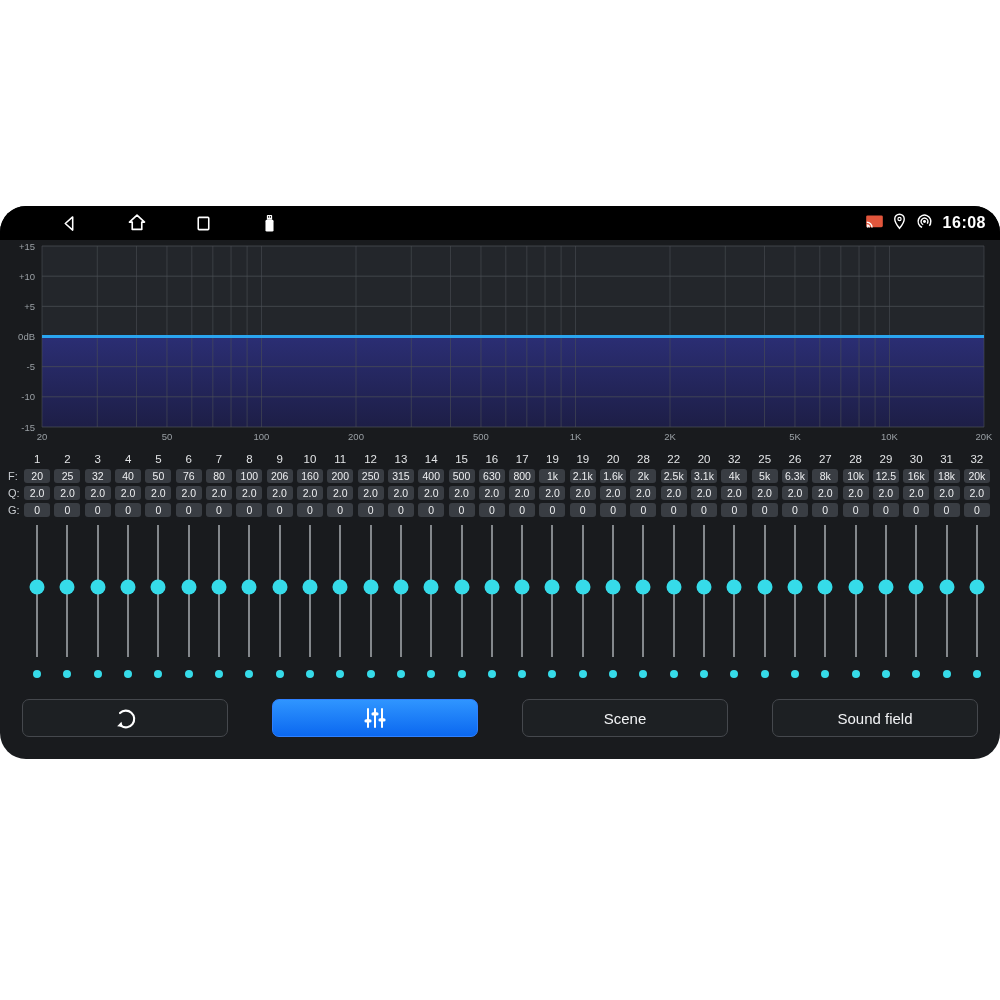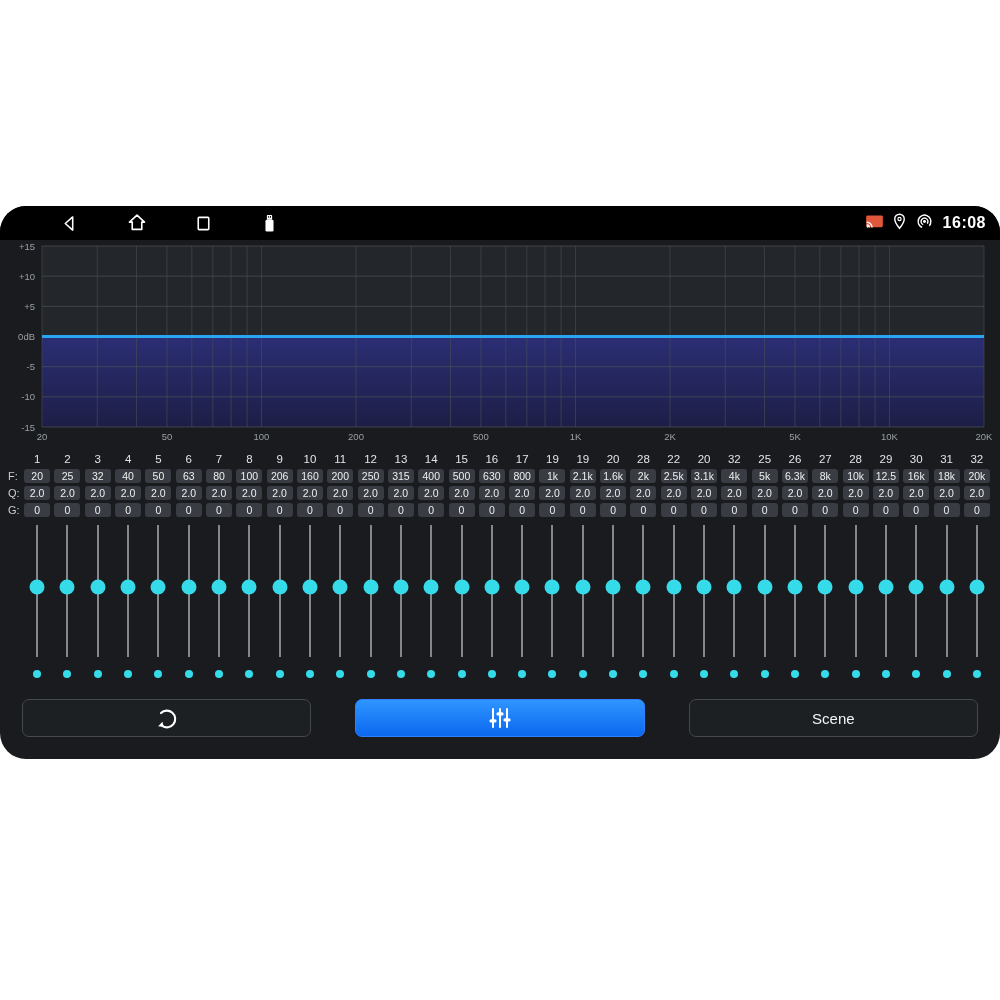--- a/index.html
+++ b/index.html
@@ -209,21 +209,21 @@
           <div class="num">31</div>
           <div class="num">32</div>
         </div>
       <div class="brow vals" id="row-f">
           <div class="rowlab">F:</div>
           <div class="chip">20</div>
           <div class="chip">25</div>
           <div class="chip">32</div>
           <div class="chip">40</div>
           <div class="chip">50</div>
-          <div class="chip">63</div>
+          <div class="chip">76</div>
           <div class="chip">80</div>
           <div class="chip">100</div>
           <div class="chip">206</div>
           <div class="chip">160</div>
           <div class="chip">200</div>
           <div class="chip">250</div>
           <div class="chip">315</div>
           <div class="chip">400</div>
           <div class="chip">500</div>
           <div class="chip">630</div>
@@ -500,16 +500,19 @@
           <g fill="#fff">
             <rect x="2.4" y="12.2" width="7.2" height="3.4" rx="1.7"></rect>
             <rect x="9.4" y="5.2" width="7.2" height="3.4" rx="1.7"></rect>
             <rect x="16.4" y="11.2" width="7.2" height="3.4" rx="1.7"></rect>
           </g>
         </svg>
       </div>
       <div class="btn">
         <span>Scene</span>
       </div>
+      <div class="btn">
+        <span>Sound field</span>
+      </div>
     </div>
 
   </div>
 </div>
 
 </body></html>

